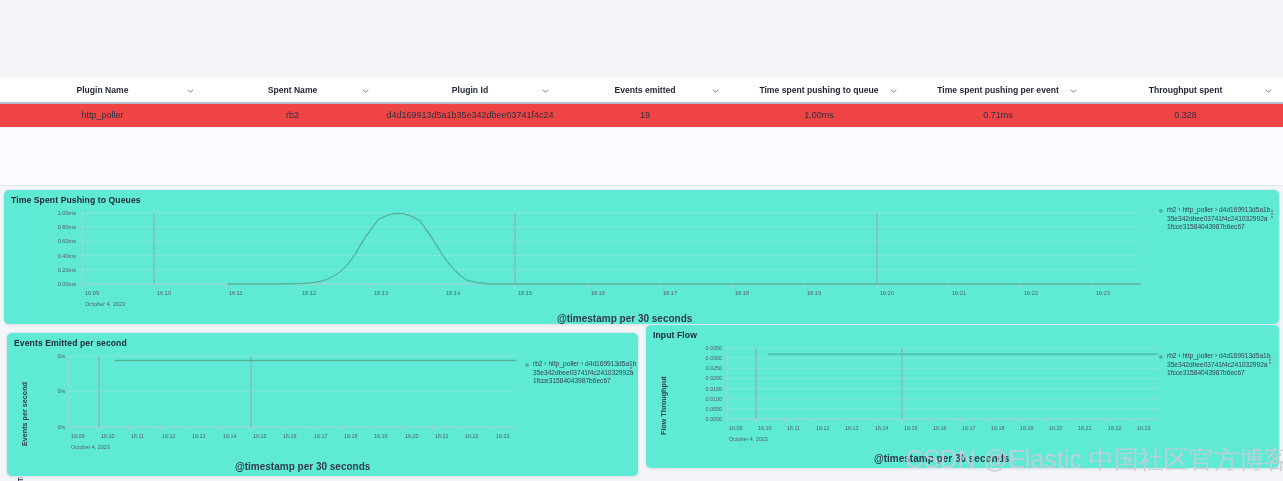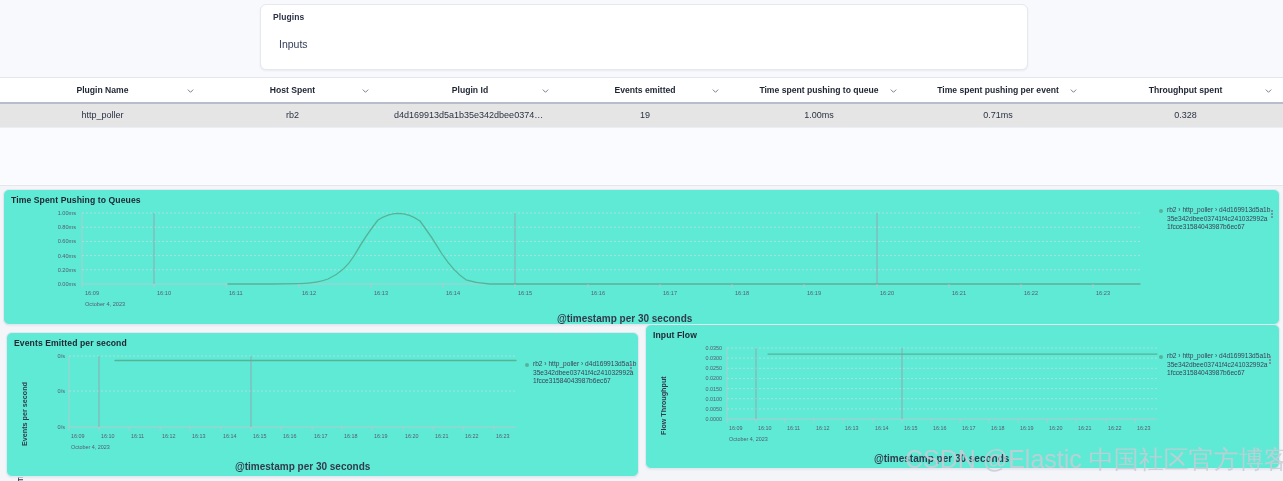--- a/index.html
+++ b/index.html
@@ -56,22 +56,22 @@
   .th-caret {
     position: absolute; right: 4px; top: 50%; transform: translateY(-50%);
     width: 10px; height: 10px; color: #6a7185;
     display: flex; align-items: center; justify-content: center;
   }
   .th-caret svg { display: block; }
   table.dt tbody td {
     height: 24px;
     font-size: 9px; color: #2a3142;
     text-align: center;
-    padding: 0 14px;
-    background: #e5e5e5;
+    padding: 0 6px;
+    background: #ef4444;
     border-bottom: 1px solid #eceef5;
     white-space: nowrap; overflow: hidden; text-overflow: ellipsis;
   }
   td.cell-light { background: #d4e6e0; }
   td.cell-dark  { background: #3e9280; color: #11352c; }
   .empty-rows { height: 56px; background: #fafbfe; }
 
   
   .panel {
     position: absolute;
@@ -127,26 +127,20 @@
     font-size: 25px; color: #c9ccd6; opacity: .85;
     white-space: nowrap; pointer-events: none;
     font-family: "Liberation Sans", sans-serif;
   }
 </style>
 </head>
 <body>
 
 <div class="page">
 
-  <div class="top-strip">
-    <div class="plugins-panel">
-      <div class="plugins-title">Plugins</div>
-      <div class="plugins-body">Inputs</div>
-    </div>
-  </div>
 
   <div class="table-wrap">
     <table class="dt">
       <colgroup>
         <col style="width:205px">
           <col style="width:175px">
           <col style="width:180px">
         <col style="width:170px">
           <col style="width:178px">
           <col style="width:180px">
@@ -159,21 +153,21 @@
               <span class="th-label">Plugin Name</span>
               <span class="th-caret">
                 <svg width="9" height="9" viewBox="0 0 10 10">
                     <path d="M2 4 L5 7 L8 4" fill="none" stroke="currentColor" stroke-width="1"></path>
                   </svg>
               </span>
             </div>
           </th>
           <th>
             <div class="th-inner">
-              <span class="th-label">Host Spent</span>
+              <span class="th-label">Spent Name</span>
               <span class="th-caret">
                 <svg width="9" height="9" viewBox="0 0 10 10">
                     <path d="M2 4 L5 7 L8 4" fill="none" stroke="currentColor" stroke-width="1"></path>
                   </svg>
               </span>
             </div>
           </th>
           <th>
             <div class="th-inner">
               <span class="th-label">Plugin Id</span>

